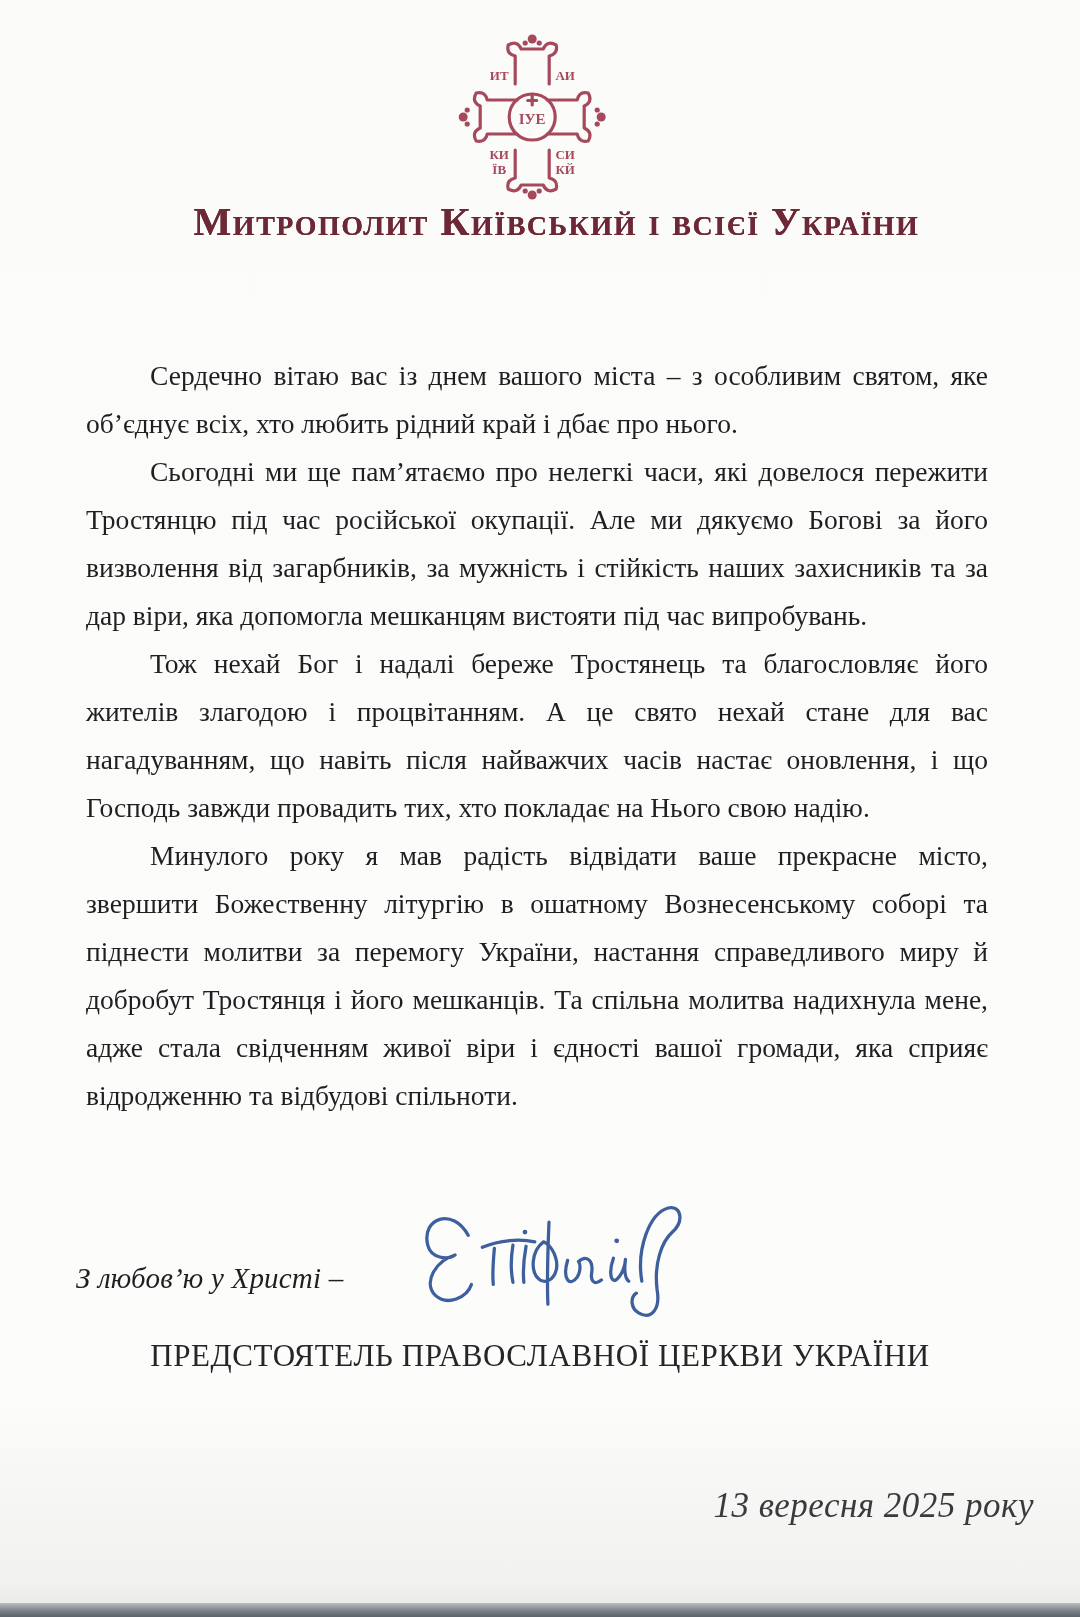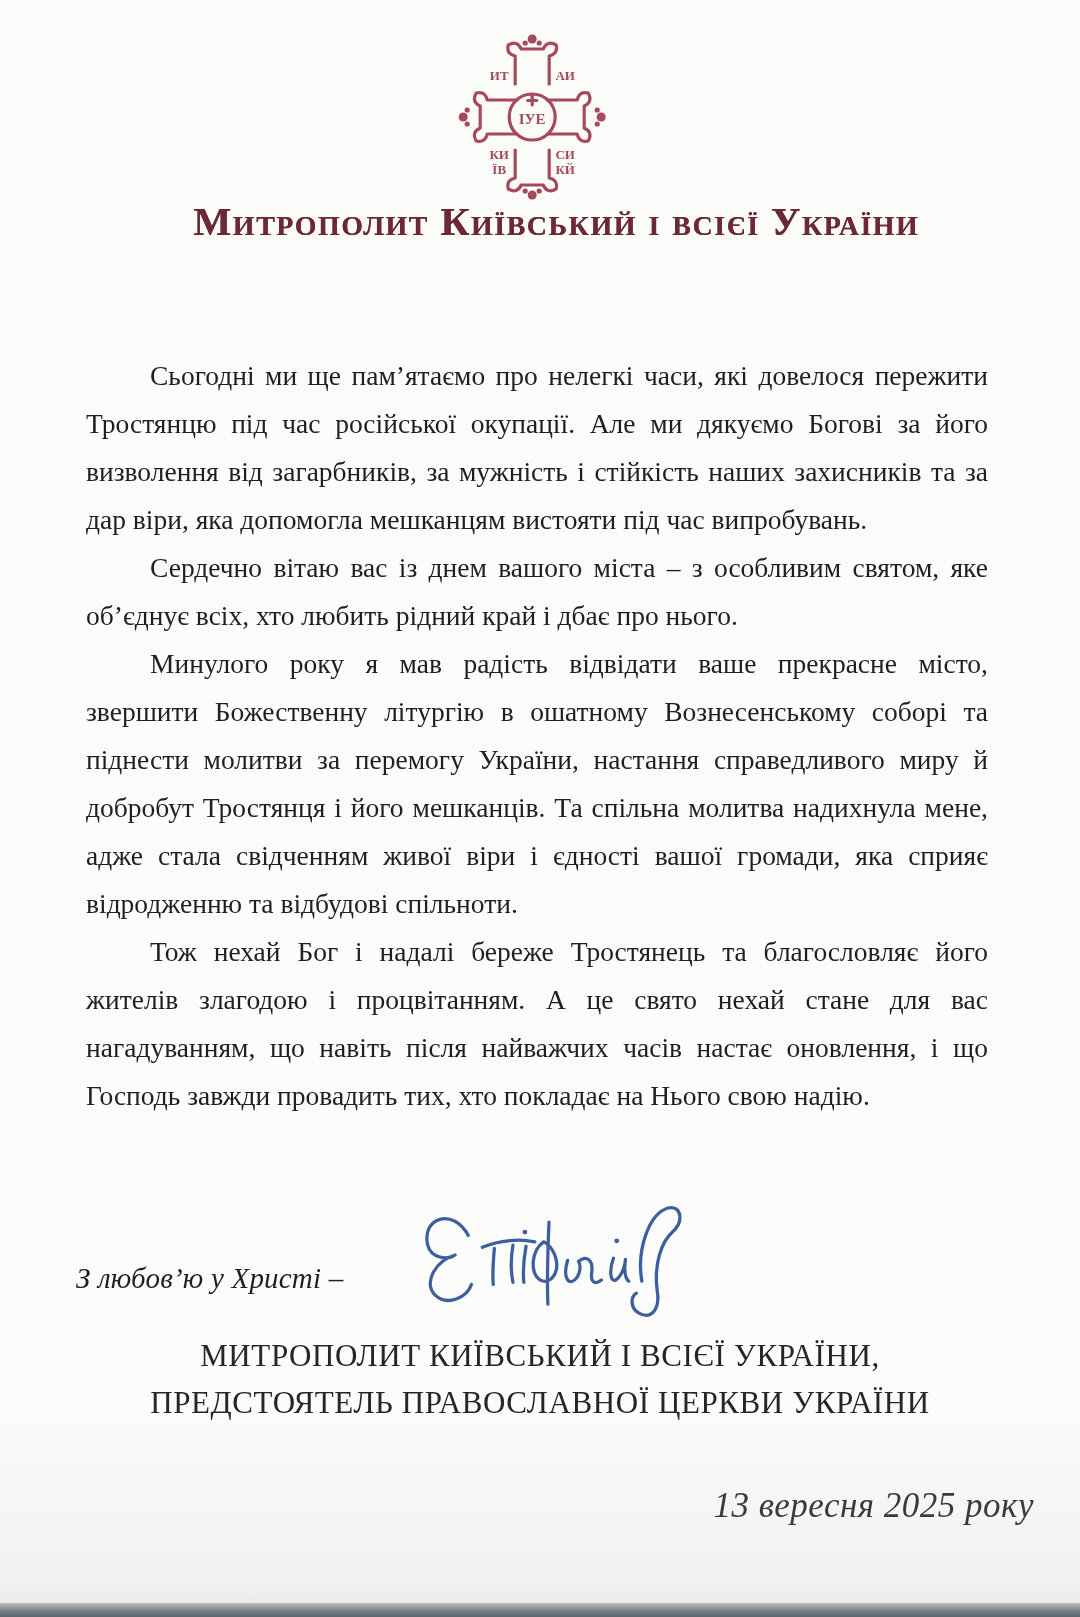--- a/index.html
+++ b/index.html
@@ -109,24 +109,24 @@
       <text x="42" y="125" font-size="13">КИ</text>
       <text x="42" y="140" font-size="13">ЇВ</text>
       <text x="108" y="125" font-size="13">СИ</text>
       <text x="108" y="140" font-size="13">КЙ</text>
     </g>
   </svg>
 
   <div class="letterhead">Митрополит Київський і всієї України</div>
 
   <div class="body-text">
+    <p>Сердечно вітаю вас із днем вашого міста – з особливим святом, яке об’єднує всіх, хто любить рідний край і дбає про нього.</p>
     <p>Сьогодні ми ще пам’ятаємо про нелегкі часи, які довелося пережити Тростянцю під час російської окупації. Але ми дякуємо Богові за його визволення від загарбників, за мужність і стійкість наших захисників та за дар віри, яка допомогла мешканцям вистояти під час випробувань.</p>
-    <p>Сердечно вітаю вас із днем вашого міста – з особливим святом, яке об’єднує всіх, хто любить рідний край і дбає про нього.</p>
+    <p>Тож нехай Бог і надалі береже Тростянець та благословляє його жителів злагодою і процвітанням. А це свято нехай стане для вас нагадуванням, що навіть після найважчих часів настає оновлення, і що Господь завжди провадить тих, хто покладає на Нього свою надію.</p>
     <p>Минулого року я мав радість відвідати ваше прекрасне місто, звершити Божественну літургію в ошатному Вознесенському соборі та піднести молитви за перемогу України, настання справедливого миру й добробут Тростянця і його мешканців. Та спільна молитва надихнула мене, адже стала свідченням живої віри і єдності вашої громади, яка сприяє відродженню та відбудові спільноти.</p>
-    <p>Тож нехай Бог і надалі береже Тростянець та благословляє його жителів злагодою і процвітанням. А це свято нехай стане для вас нагадуванням, що навіть після найважчих часів настає оновлення, і що Господь завжди провадить тих, хто покладає на Нього свою надію.</p>
   </div>
 
   <div class="closing">З любов’ю у Христі –</div>
 
   <svg class="signature" viewBox="0 0 280 130" aria-label="Епіфаній">
     <g stroke="#3e5f9e" stroke-width="3" fill="none" stroke-linecap="round" stroke-linejoin="round">
 
       <path d="M55,36 C41,10 12,20 18,45 C21,57 36,59 43,54 C26,59 13,79 25,91 C36,101 54,93 58,81"></path>
 
       <path d="M68,47 C84,40 103,39 116,42"></path>
@@ -145,21 +145,20 @@
 
       <path d="M214,78 C209,48 221,16 238,11 C250,8 253,23 242,33 C232,42 225,62 228,86 C231,103 223,114 211,107 C204,103 203,93 209,89"></path>
     </g>
     <g fill="#3e5f9e">
       <circle cx="107" cy="33" r="2.2"></circle>
       <circle cx="191" cy="41" r="2.2"></circle>
     </g>
   </svg>
 
   <div class="signoff">
-    <div>МИТРОПОЛИТ КИЇВСЬКИЙ І ВСІЄЇ УКРАЇНИ,</div>
     <div>ПРЕДСТОЯТЕЛЬ ПРАВОСЛАВНОЇ ЦЕРКВИ УКРАЇНИ</div>
   </div>
 
   <div class="date-line">13 вересня 2025 року</div>
 
   <div class="photo-edge"></div>
 
 </div>
 
 </body></html>

